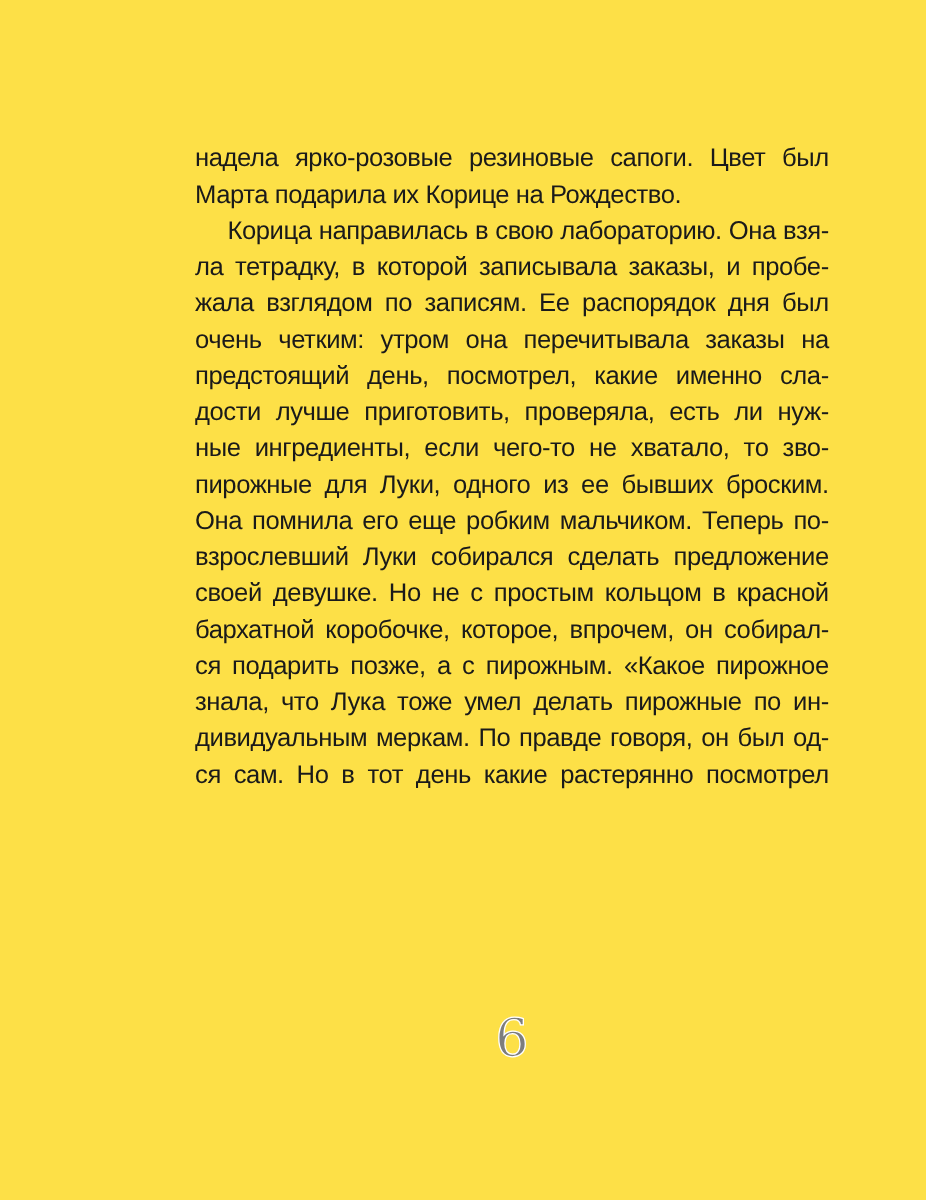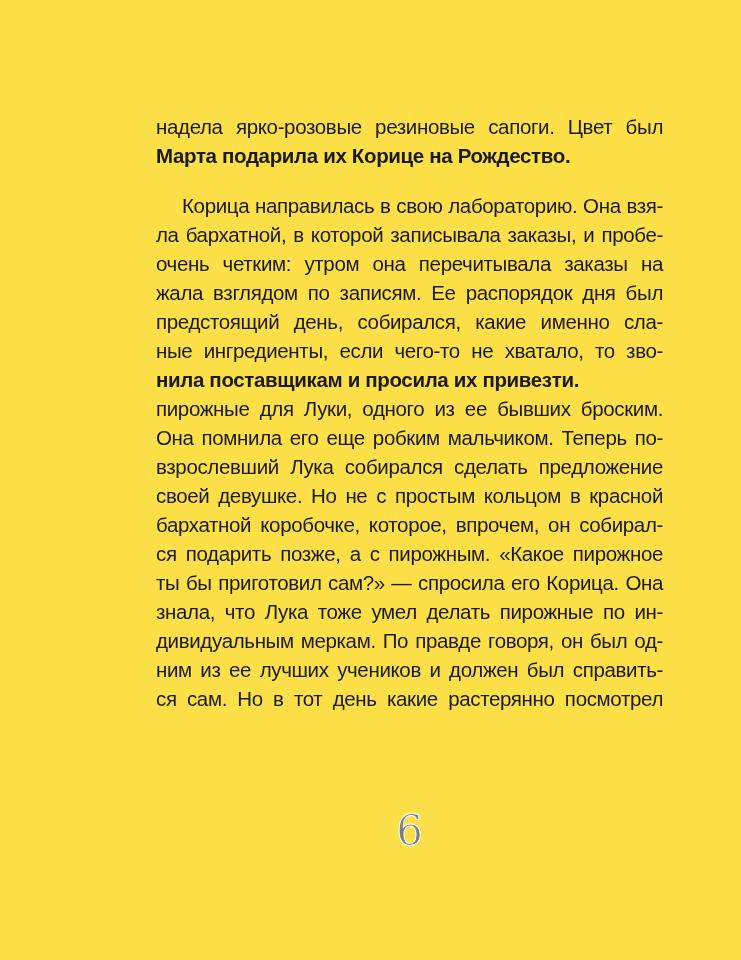--- a/index.html
+++ b/index.html
@@ -26,25 +26,24 @@
     font-size: 20.5px;
     line-height: 29px;
     letter-spacing: -0.35px;
     color: #1a1a1a;
   }
   .paragraph { margin: 0; }
   .line {
     text-align: justify;
     text-align-last: justify;
   }
-  .line.indent { text-indent: 26px; margin-top: 21px; }
+  .line.indent { text-indent: 26px; }
   .line.para-end {
     text-align: left;
     text-align-last: left;
-    font-weight: bold;
   }
   .folio {
     position: absolute;
     top: 806px;
     left: 156px;
     width: 507px;
     text-align: center;
     font-family: "DejaVu Serif", serif;
     font-size: 42px;
     line-height: 50px;
@@ -57,35 +56,33 @@
 <body>
 
 <div class="book-page">
   <div class="text-block" id="text-block">
       <div class="paragraph">
         <div class="line">надела ярко-розовые резиновые сапоги. Цвет был</div>
         <div class="line para-end">Марта подарила их Корице на Рождество.</div>
       </div>
       <div class="paragraph">
         <div class="line indent">Корица направилась в свою лабораторию. Она взя-</div>
-        <div class="line">ла бархатной, в которой записывала заказы, и пробе-</div>
+        <div class="line">ла тетрадку, в которой записывала заказы, и пробе-</div>
+        <div class="line">жала взглядом по записям. Ее распорядок дня был</div>
         <div class="line">очень четким: утром она перечитывала заказы на</div>
-        <div class="line">жала взглядом по записям. Ее распорядок дня был</div>
-        <div class="line">предстоящий день, собирался, какие именно сла-</div>
+        <div class="line">предстоящий день, посмотрел, какие именно сла-</div>
+        <div class="line">дости лучше приготовить, проверяла, есть ли нуж-</div>
         <div class="line">ные ингредиенты, если чего-то не хватало, то зво-</div>
-        <div class="line para-end">нила поставщикам и просила их привезти.</div>
       </div>
       <div class="paragraph">
         <div class="line">пирожные для Луки, одного из ее бывших броским.</div>
         <div class="line">Она помнила его еще робким мальчиком. Теперь по-</div>
-        <div class="line">взрослевший Лука собирался сделать предложение</div>
+        <div class="line">взрослевший Луки собирался сделать предложение</div>
         <div class="line">своей девушке. Но не с простым кольцом в красной</div>
         <div class="line">бархатной коробочке, которое, впрочем, он собирал-</div>
         <div class="line">ся подарить позже, а с пирожным. «Какое пирожное</div>
-        <div class="line">ты бы приготовил сам?» — спросила его Корица. Она</div>
         <div class="line">знала, что Лука тоже умел делать пирожные по ин-</div>
         <div class="line">дивидуальным меркам. По правде говоря, он был од-</div>
-        <div class="line">ним из ее лучших учеников и должен был справить-</div>
         <div class="line">ся сам. Но в тот день какие растерянно посмотрел</div>
       </div>
     </div>
   <div class="folio">6</div>
 </div>
 
 </body></html>

